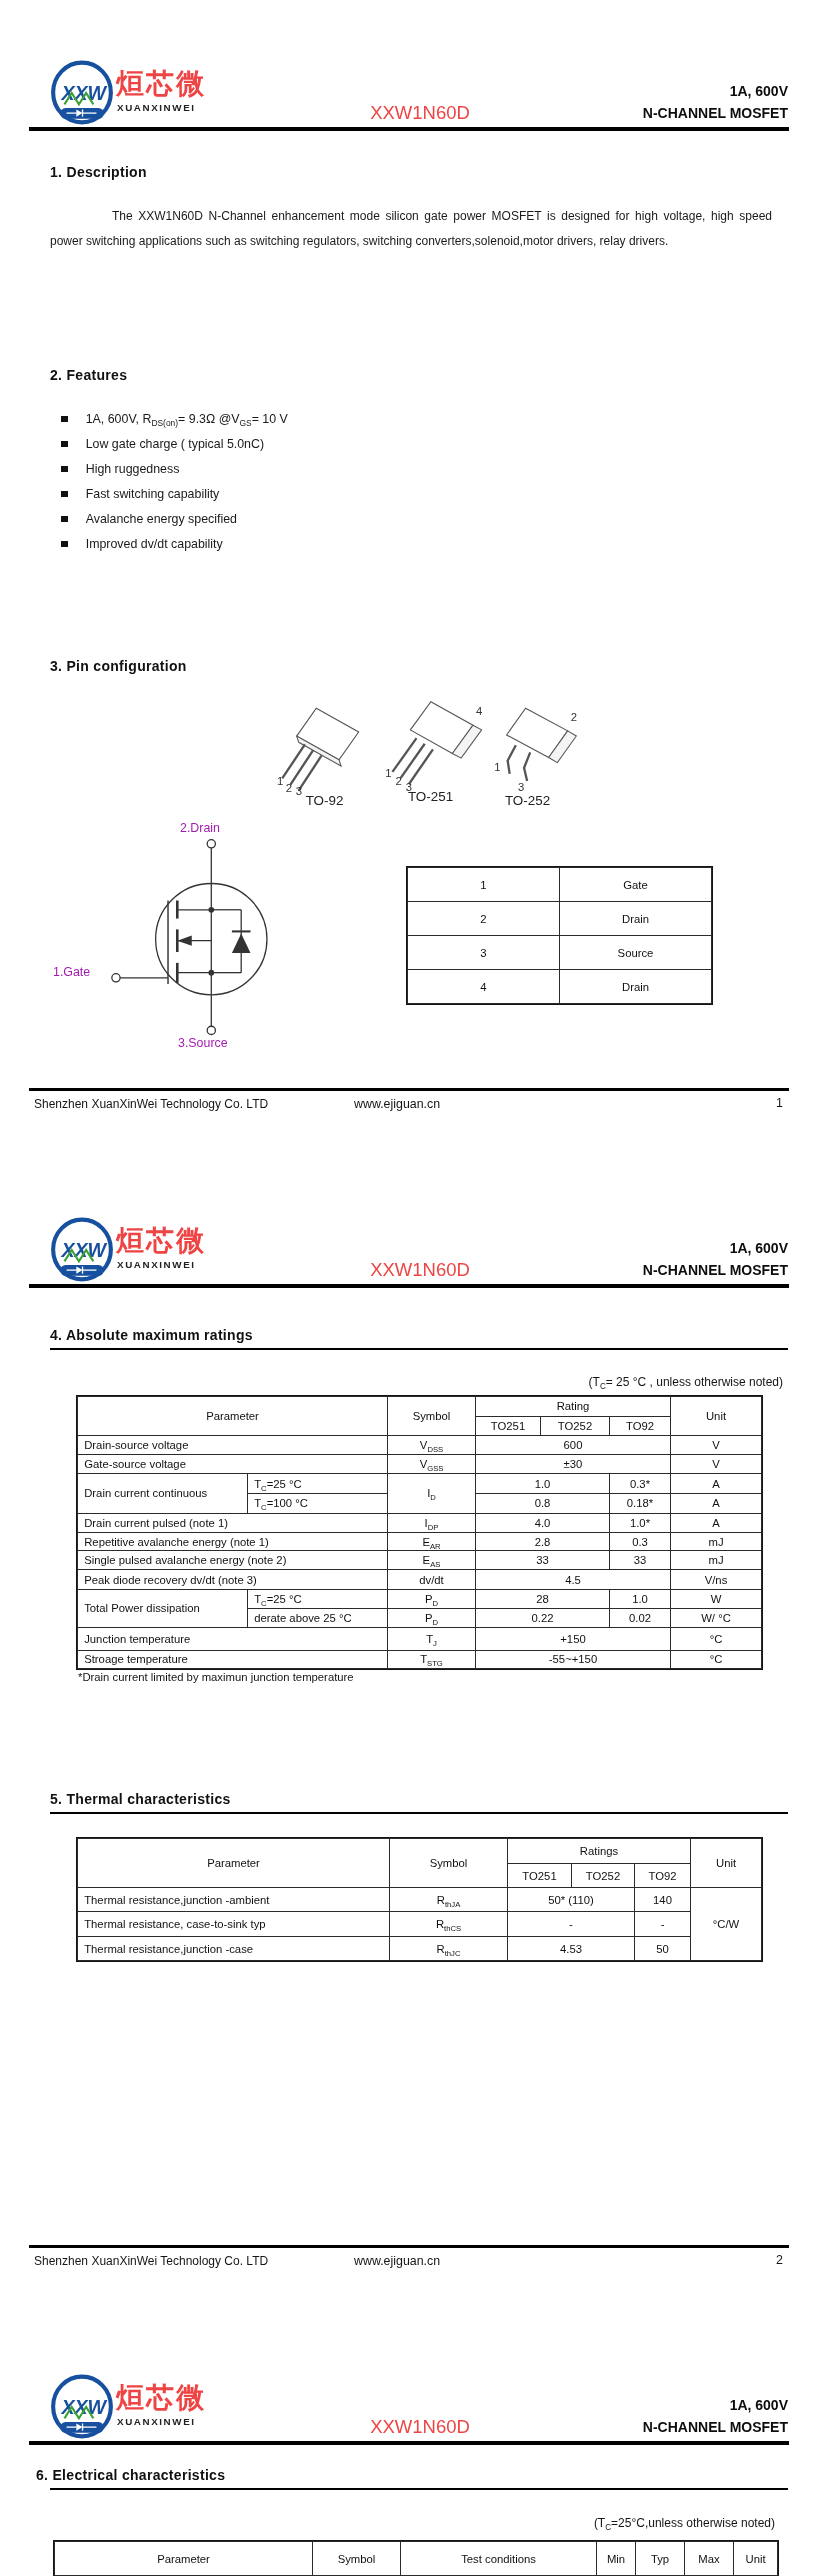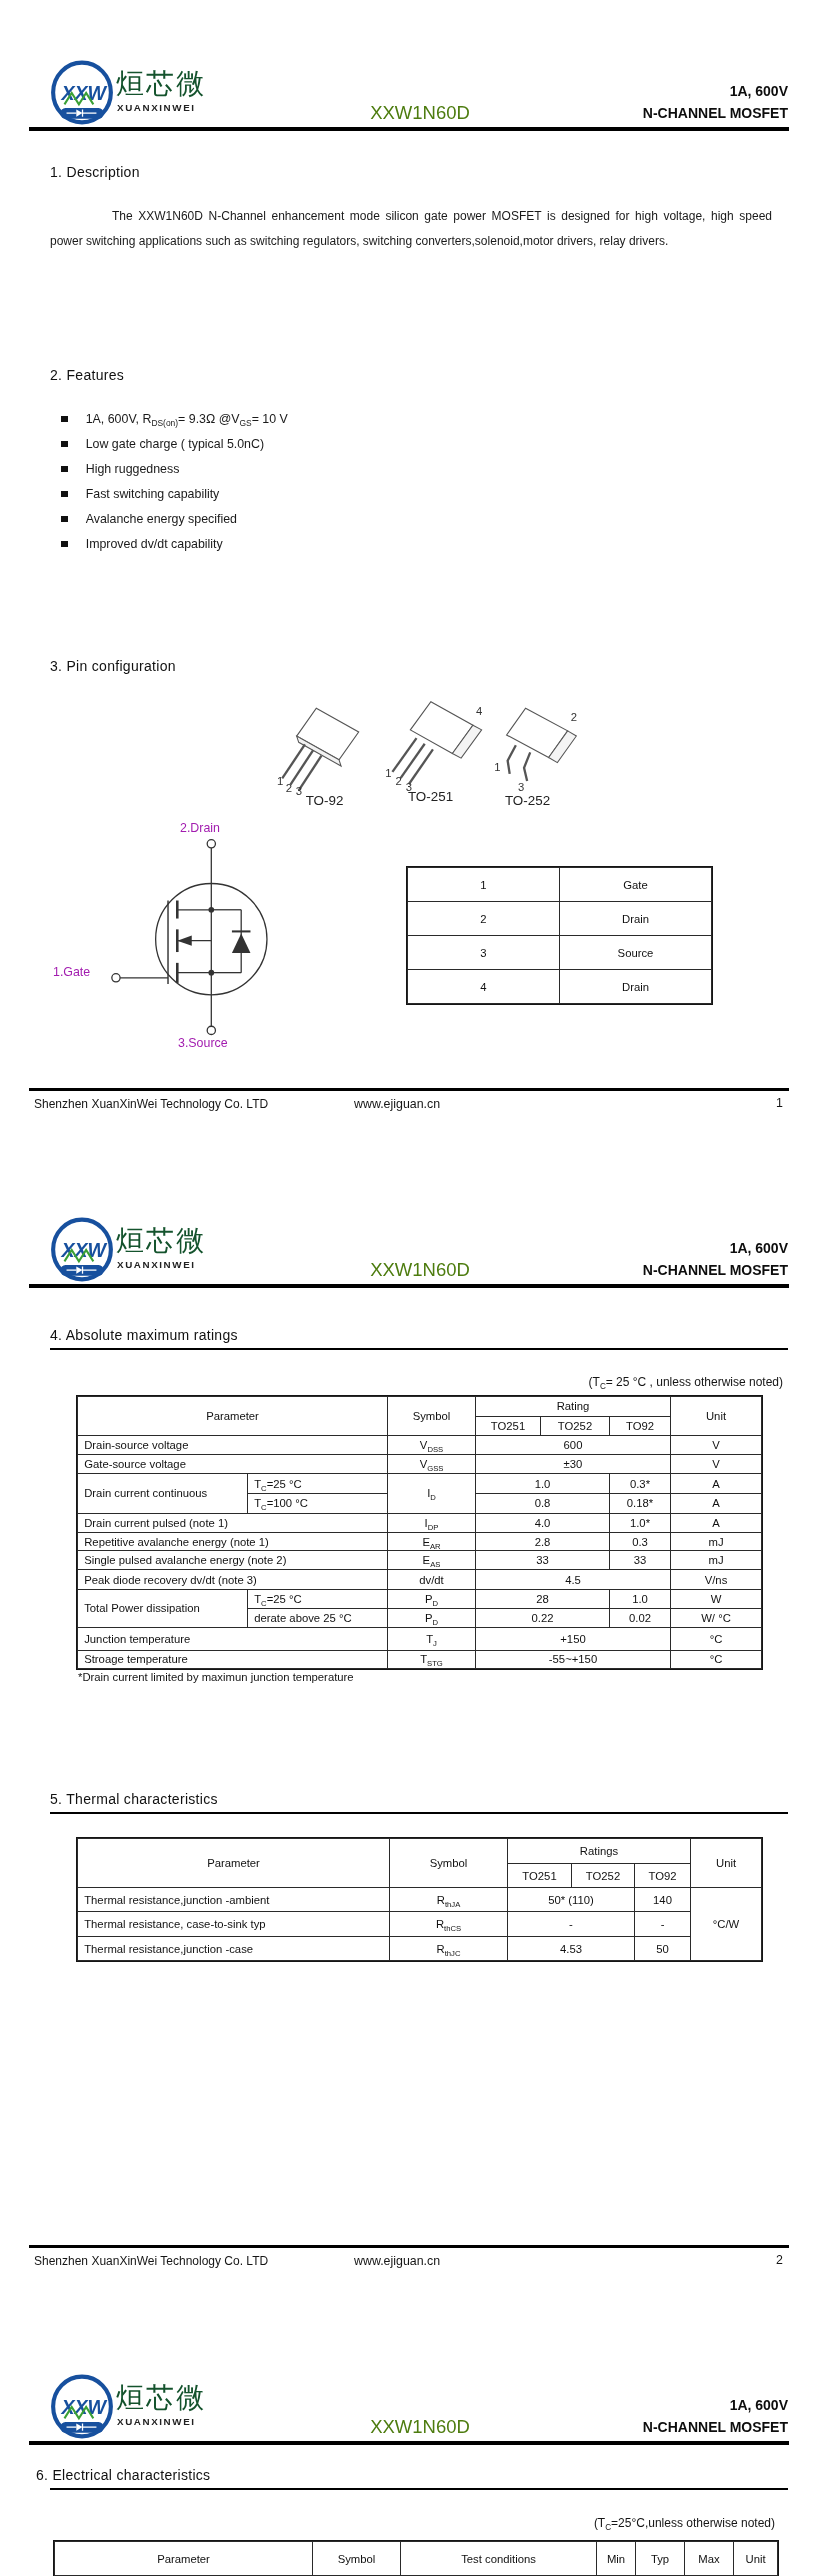--- a/index.html
+++ b/index.html
@@ -1,32 +1,32 @@
 <!DOCTYPE html>
 <html style="font-size:8.2px"><head>
 <meta charset="utf-8">
 <style>
   html,body{margin:0;padding:0;background:#e8e8e8;}
   body{width:818px;font-family:"Liberation Sans",sans-serif;color:#111;}
   .page{position:relative;width:818px;height:1157px;background:#fff;overflow:hidden;}
   .abs{position:absolute;}
   .rule{position:absolute;background:#000;}
-  .h1{font-size:14px;font-weight:normal;letter-spacing:0.3px;}
+  .h1{font-size:14px;font-weight:bold;letter-spacing:0.3px;}
   .bodytext{font-size:12px;line-height:25px;text-align:justify;text-indent:62px;color:#1a1a1a;}
   .feat{position:absolute;left:61px;display:flex;align-items:center;font-size:12.4px;color:#1a1a1a;}
   .sq{width:6.7px;height:6.7px;background:#111;margin-right:18px;flex:0 0 6.7px;}
   sub{font-size:68%;line-height:0;}
   .dtable{position:absolute;border-collapse:collapse;table-layout:fixed;background:#fff;}
   .dtable td,.dtable th{border:0.8px solid #2a2a2a;font-size:11.3px;font-weight:normal;text-align:center;vertical-align:middle;padding:0.5px 3.1px;box-sizing:border-box;color:#111;}
   .dtable{border:1.3px solid #151515;outline:0.5px solid #151515;}
   .pl{text-align:left !important;padding-left:6.2px !important;}
   .sect{text-align:left !important;padding-left:6.2px !important;}
-  .hdr-brandcn{font-size:28px;font-weight:normal;letter-spacing:2.1px;color:#14532d;}
+  .hdr-brandcn{font-size:28px;font-weight:bold;letter-spacing:2.1px;color:#ef4444;}
   .hdr-branden{font-size:9.8px;font-weight:bold;letter-spacing:1.6px;color:#222;}
-  .hdr-part{font-size:18.5px;color:#4d7c0f;text-align:center;}
+  .hdr-part{font-size:18.5px;color:#ef4444;text-align:center;}
   .hdr-right{font-size:14px;font-weight:bold;color:#0d0d0d;text-align:right;line-height:21.6px;}
   .footer-txt{font-size:12px;color:#151515;}
   .caption{position:absolute;font-size:13.4px;color:#222;text-align:center;}
   .symlabel{position:absolute;font-size:12.4px;color:#a21caf;}
   .rightnote{position:absolute;font-size:12px;color:#151515;text-align:right;}
   .fineprint{position:absolute;font-size:11.3px;color:#151515;}
 </style>
 </head>
 <body>
 

